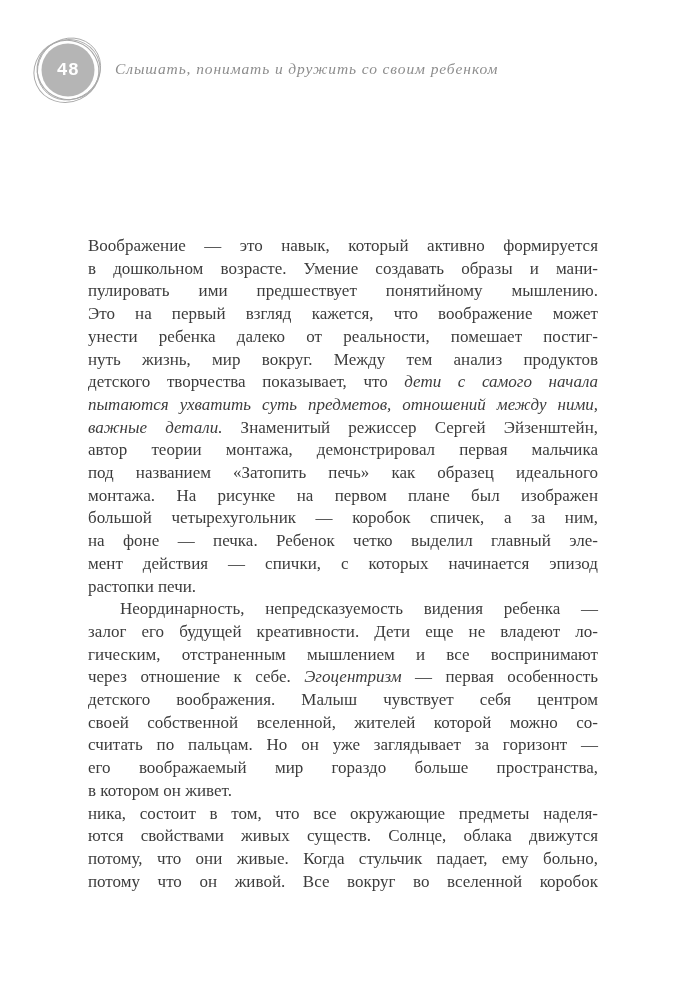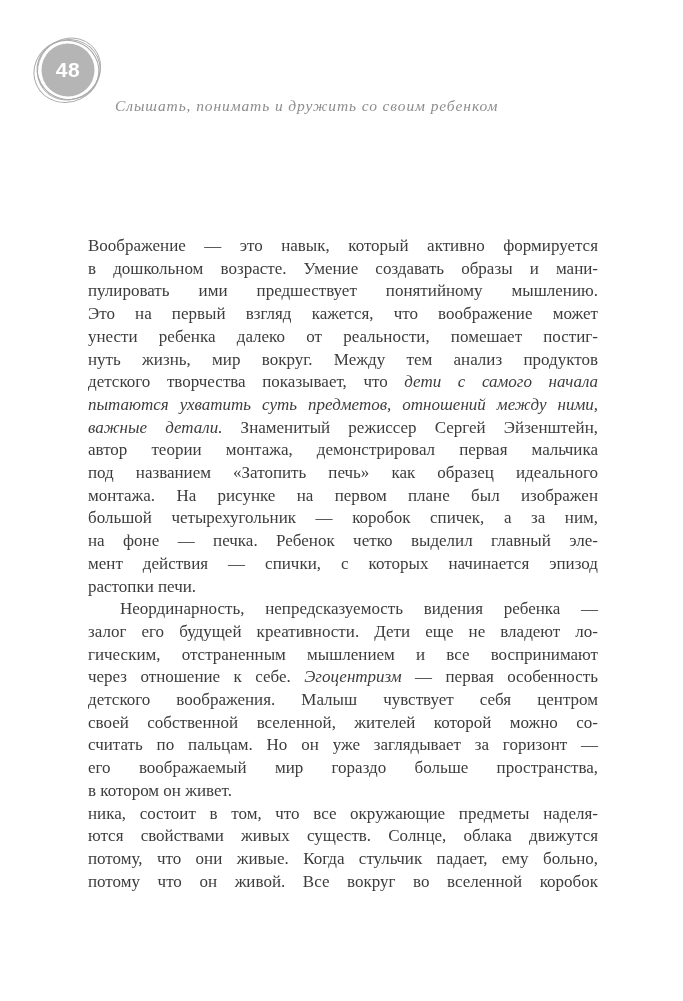--- a/index.html
+++ b/index.html
@@ -30,36 +30,35 @@
     width: 80px;
     height: 80px;
   }
   .badge svg { position: absolute; inset: 0; }
   .badge-num {
     position: absolute;
     inset: 0;
     display: flex;
     align-items: center;
     justify-content: center;
-    font-family: Liberation Sans, sans-serif;
+    font-family: Liberation Mono, monospace;
     font-weight: bold;
-    font-size: 21px;
+    font-size: 18px;
     color: var(--badge-number);
     letter-spacing: 0.5px;
   }
   .running-title {
     position: absolute;
     left: 115px;
     top: 60px;
     font-style: italic;
     font-size: 15.5px;
     letter-spacing: 0.9px;
     color: var(--running-title);
     white-space: nowrap;
-    margin-top: 37px;
   }
   .heading {
     position: absolute;
     left: 88px;
     top: 116px;
     width: 525px;
     font-family: "Liberation Sans", sans-serif;
     font-weight: 400;
     font-size: 18px;
     line-height: 21.5px;

